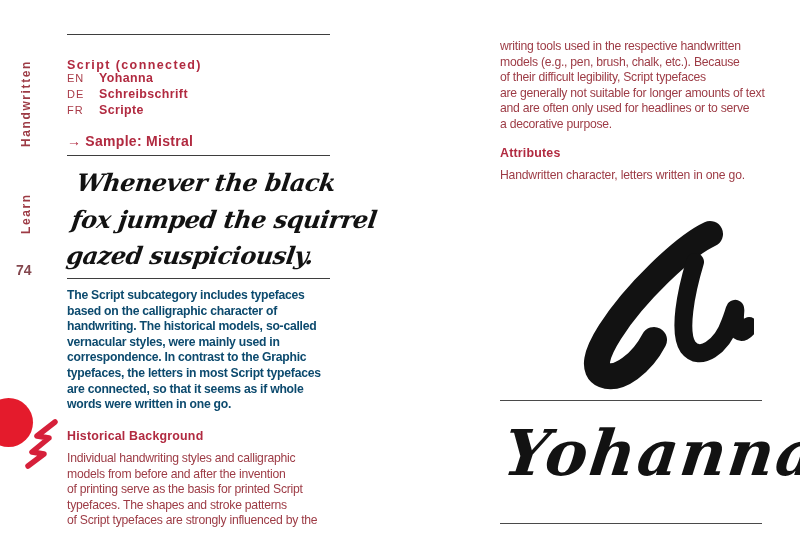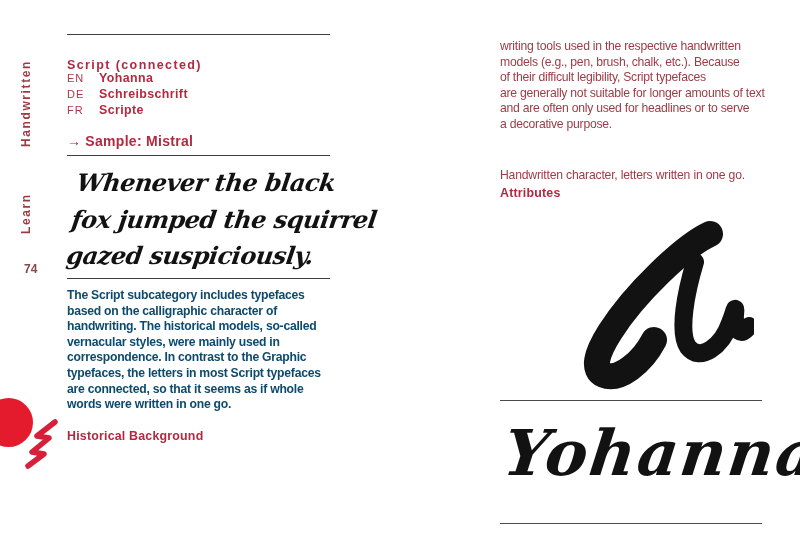--- a/index.html
+++ b/index.html
@@ -9,21 +9,21 @@
   .rule { position:absolute; height:0; border-top:1.6px solid #3e3e3e; }
   .rule-thin { border-top-width:1.3px; border-top-color:#4a4a4a; }
 
   
   .vlabel {
     position:absolute; writing-mode:vertical-rl; transform:rotate(180deg);
     color:#9d3b45; font-weight:bold; font-size:12px; letter-spacing:1.6px;
   }
   .vlabel-top { left:19px; top:71px; height:76px; }
   .vlabel-mid { left:19px; top:192px; height:42px; }
-  .pagenum { position:absolute; left:24px; top:262px; color:#84474e; font-weight:bold; font-size:12px; }
+  .pagenum { position:absolute; left:16px; top:262px; color:#84474e; font-weight:bold; font-size:14px; }
 
   .red-dot { position:absolute; left:-16px; top:398px; width:49px; height:49px; border-radius:50%; background:#e41b2c; }
   .scribble { position:absolute; left:24px; top:417px; }
 
   
   .title {
     position:absolute; left:67px; top:46px; color:#b12a40;
     font-weight:bold; font-size:12.5px; letter-spacing:1.4px;margin-top:12px;
   }
   .trans-row { position:absolute; left:67px; color:#b12a40; font-size:12px; }
@@ -43,21 +43,21 @@
 
   .para { white-space:pre-line; position:absolute; font-size:12.2px; line-height:15.6px; letter-spacing:-0.25px; }
   .para-bold { color:#0c4a6e; font-weight:bold; }
   .para-reg { color:#9d3b45; }
   .intro { left:67px; top:288px; width:300px; }
   .h-heading { position:absolute; left:67px; top:429px; color:#b12a40; font-weight:bold; font-size:12.4px; letter-spacing:0.2px; }
   .history { left:67px; top:451px; width:300px; }
 
   
   .cont { left:500px; top:39px; width:300px; }
-  .attr-heading { position:absolute; left:500px; top:146px; color:#b12a40; font-weight:bold; font-size:12.4px; letter-spacing:0.2px;margin-top:40px; }
+  .attr-heading { position:absolute; left:500px; top:146px; color:#b12a40; font-weight:bold; font-size:12.4px; letter-spacing:0.2px; }
   .attr-text { position:absolute; left:500px; top:168px; color:#9d3b45; font-size:12.2px; letter-spacing:-0.2px; }
 
   .glyph-a { position:absolute; left:572px; top:220px; }
 
   .specimen-name {
     position:absolute; left:500px; top:416px; width:262px; color:#121212;
     font-family:"DejaVu Serif", serif; font-style:italic; font-weight:bold;
     font-size:63px; letter-spacing:2px; transform:skewX(-7deg); transform-origin:0 100%;
   }
 </style>
@@ -104,20 +104,25 @@
   <div class="para para-bold intro">The Script subcategory includes typefaces
 based on the calligraphic character of
 handwriting. The historical models, so-called
 vernacular styles, were mainly used in
 correspondence. In contrast to the Graphic
 typefaces, the letters in most Script typefaces
 are connected, so that it seems as if whole
 words were written in one go.</div>
 
   <div class="h-heading">Historical Background</div>
+  <div class="para para-reg history">Individual handwriting styles and calligraphic
+models from before and after the invention
+of printing serve as the basis for printed Script
+typefaces. The shapes and stroke patterns
+of Script typefaces are strongly influenced by the</div>
 
   <div class="para para-reg cont">writing tools used in the respective handwritten
 models (e.g., pen, brush, chalk, etc.). Because
 of their difficult legibility, Script typefaces
 are generally not suitable for longer amounts of text
 and are often only used for headlines or to serve
 a decorative purpose.</div>
 
   <div class="attr-heading">Attributes</div>
   <div class="attr-text">Handwritten character, letters written in one go.</div>

